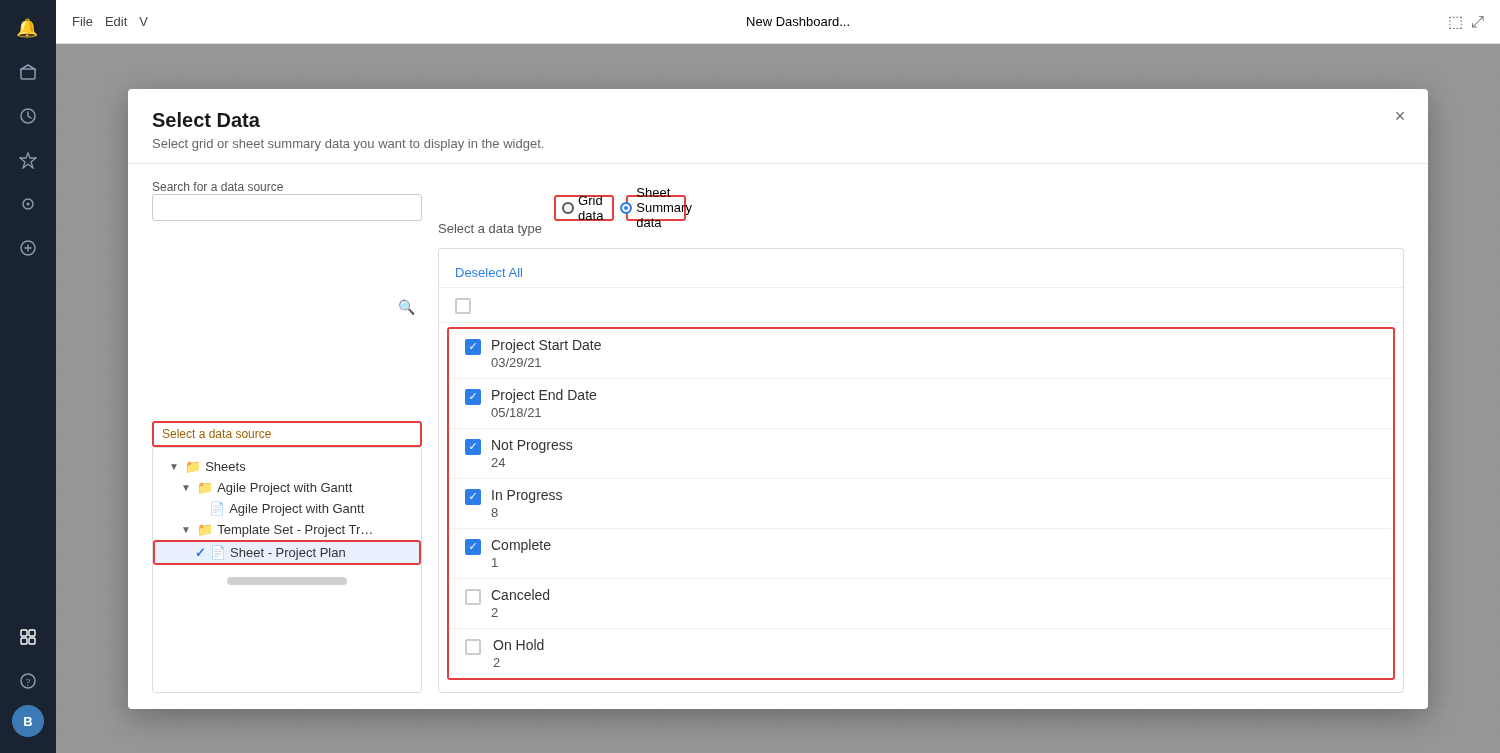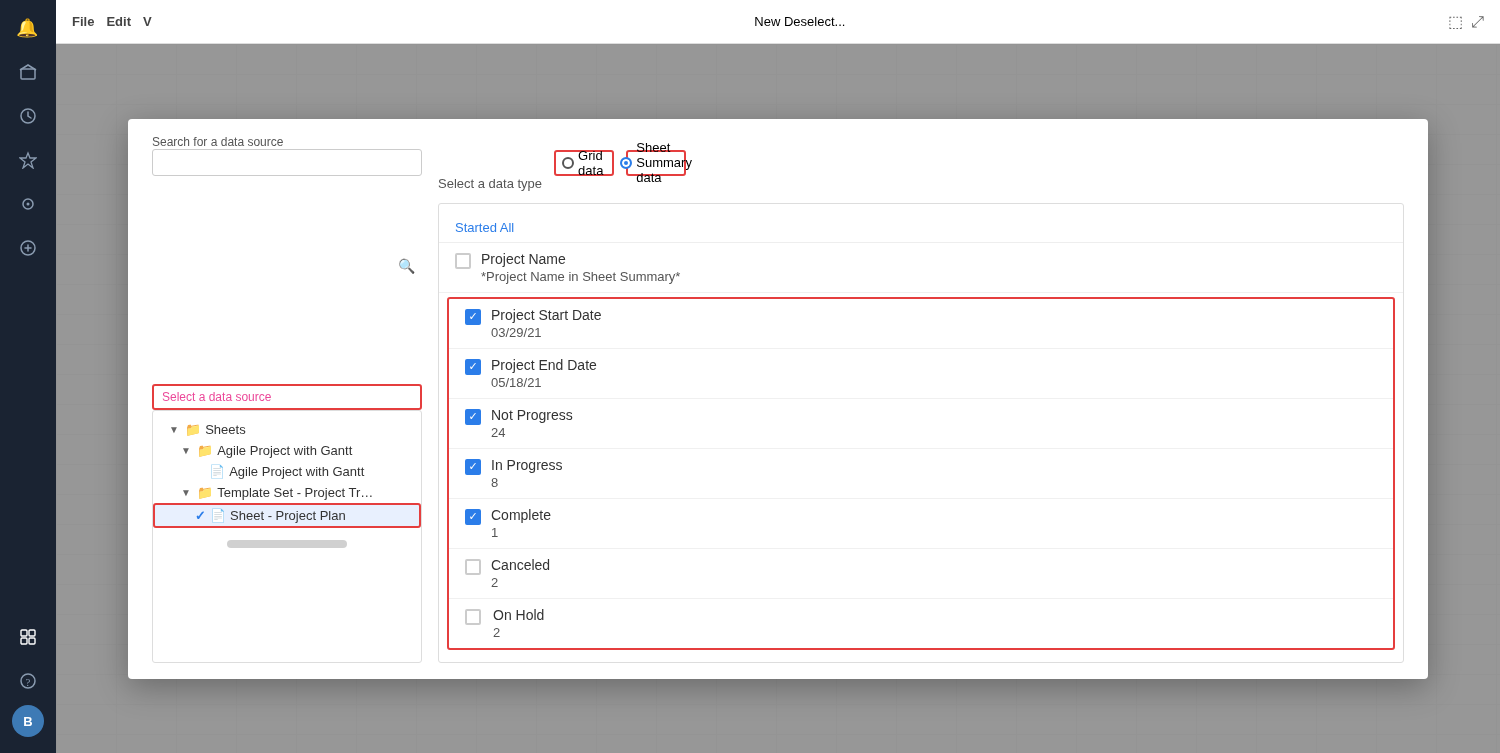--- a/index.html
+++ b/index.html
@@ -49,21 +49,21 @@
     .topbar {
       height: 44px;
       background: #fff;
       border-bottom: 1px solid #ddd;
       display: flex;
       align-items: center;
       padding: 0 16px;
       gap: 12px;
       font-size: 13px;
     }
-    .topbar-menu { color: #444; font-weight: 700; cursor: pointer; }
+    .topbar-menu { color: #444; font-weight: 400; cursor: pointer; }
     .topbar-center { flex: 1; display: flex; align-items: center; justify-content: center; }
     .topbar-right { display: flex; align-items: center; gap: 8px; }
 
     
     .content-area {
       flex: 1;
       background: #e8e8e8;
       position: relative;
       overflow: hidden;
     }
@@ -160,21 +160,21 @@
       cursor: pointer;
       color: #666;
       font-size: 14px;
     }
 
     .data-source-select {
       border: 2px solid #e53e3e;
       border-radius: 3px;
       padding: 4px 8px;
       font-size: 12px;
-      color: #ec4899;
+      color: #a16207;
       background: #fff;
       cursor: pointer;
     }
 
     .tree-panel {
       border: 1px solid #ddd;
       border-radius: 3px;
       flex: 1;
       overflow-y: auto;
       overflow-x: hidden;
@@ -374,35 +374,40 @@
   <div class="sidebar-avatar">B</div>
 </div>
 
 <div class="main-area">
 
   <div class="topbar">
     <span class="topbar-menu">File</span>
     <span class="topbar-menu">Edit</span>
     <span class="topbar-menu">V</span>
     <div class="topbar-center">
-      <span>New Deselect...</span>
+      <span>New Dashboard...</span>
     </div>
     <div class="topbar-right">
       <span style="color:#666;font-size:16px;">⬚</span>
       <span style="color:#666;font-size:16px;">⤢</span>
     </div>
   </div>
 
   <div class="content-area">
 
     <div style="position:absolute;inset:0;background:repeating-linear-gradient(#e0e0e0 0px,#e0e0e0 1px,transparent 1px,transparent 30px),repeating-linear-gradient(90deg,#e0e0e0 0px,#e0e0e0 1px,transparent 1px,transparent 60px);opacity:0.5;"></div>
 
     <div class="modal-overlay">
       <div class="modal">
 
+        <div class="modal-header">
+          <div class="modal-title">Select Data</div>
+          <div class="modal-subtitle">Select grid or sheet summary data you want to display in the widget.</div>
+          <button class="modal-close">×</button>
+        </div>
 
         <div class="modal-body">
 
           <div class="left-panel">
             <div class="search-row">
               <span class="search-label">Search for a data source</span>
             </div>
             <div class="search-box-wrapper">
               <input class="search-input" type="text" placeholder="" style="">
               <button class="search-icon-btn">🔍</button>
@@ -459,29 +464,25 @@
               </div>
 
               <div class="radio-box">
                 <div class="radio-dot checked"></div>
                 <span>Sheet Summary data</span>
               </div>
             </div>
 
             <div class="fields-panel">
               <div class="deselect-all-row">
-                <button class="deselect-all-btn">Started All</button>
+                <button class="deselect-all-btn">Deselect All</button>
               </div>
 
               <div class="field-item">
                 <div class="field-checkbox"></div>
-                <div class="field-content">
-                  <span class="field-name">Project Name</span>
-                  <span class="field-value">*Project Name in Sheet Summary*</span>
-                </div>
               </div>
 
               <div class="fields-box">
 
                 <div class="field-item">
                   <div class="field-checkbox checked"></div>
                   <div class="field-content">
                     <span class="field-name">Project Start Date</span>
                     <span class="field-value">03/29/21</span>
                   </div>

